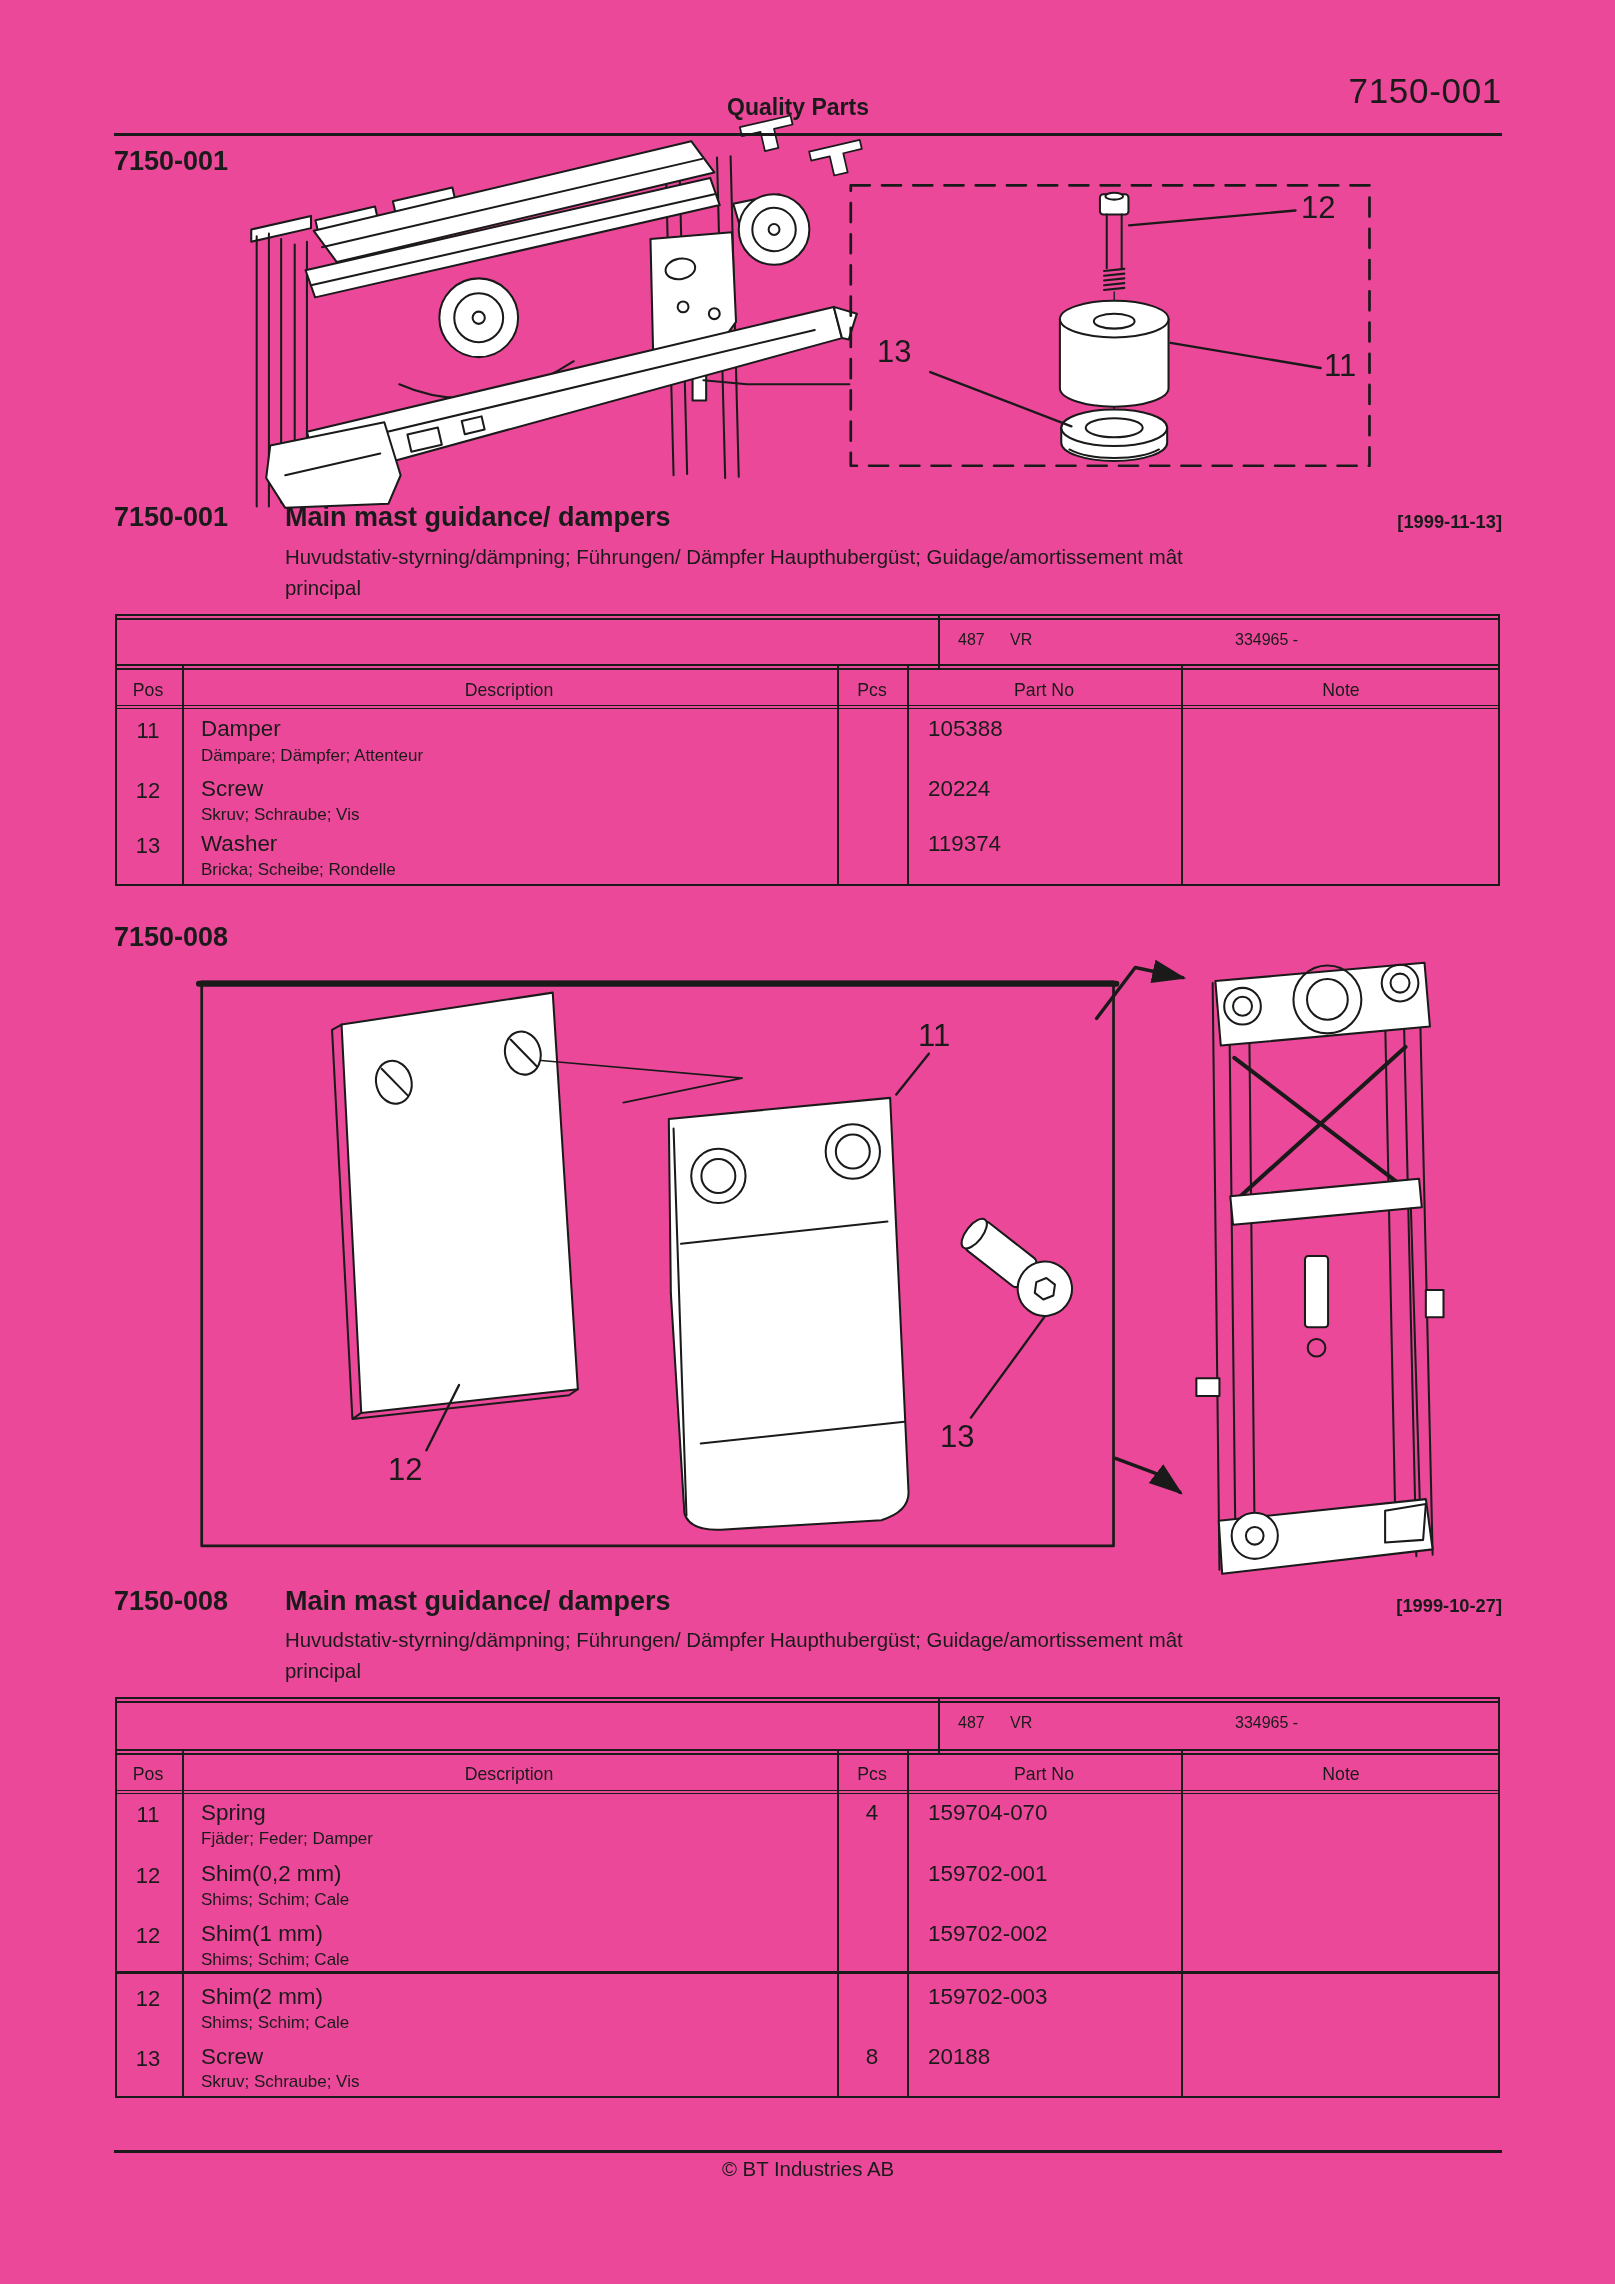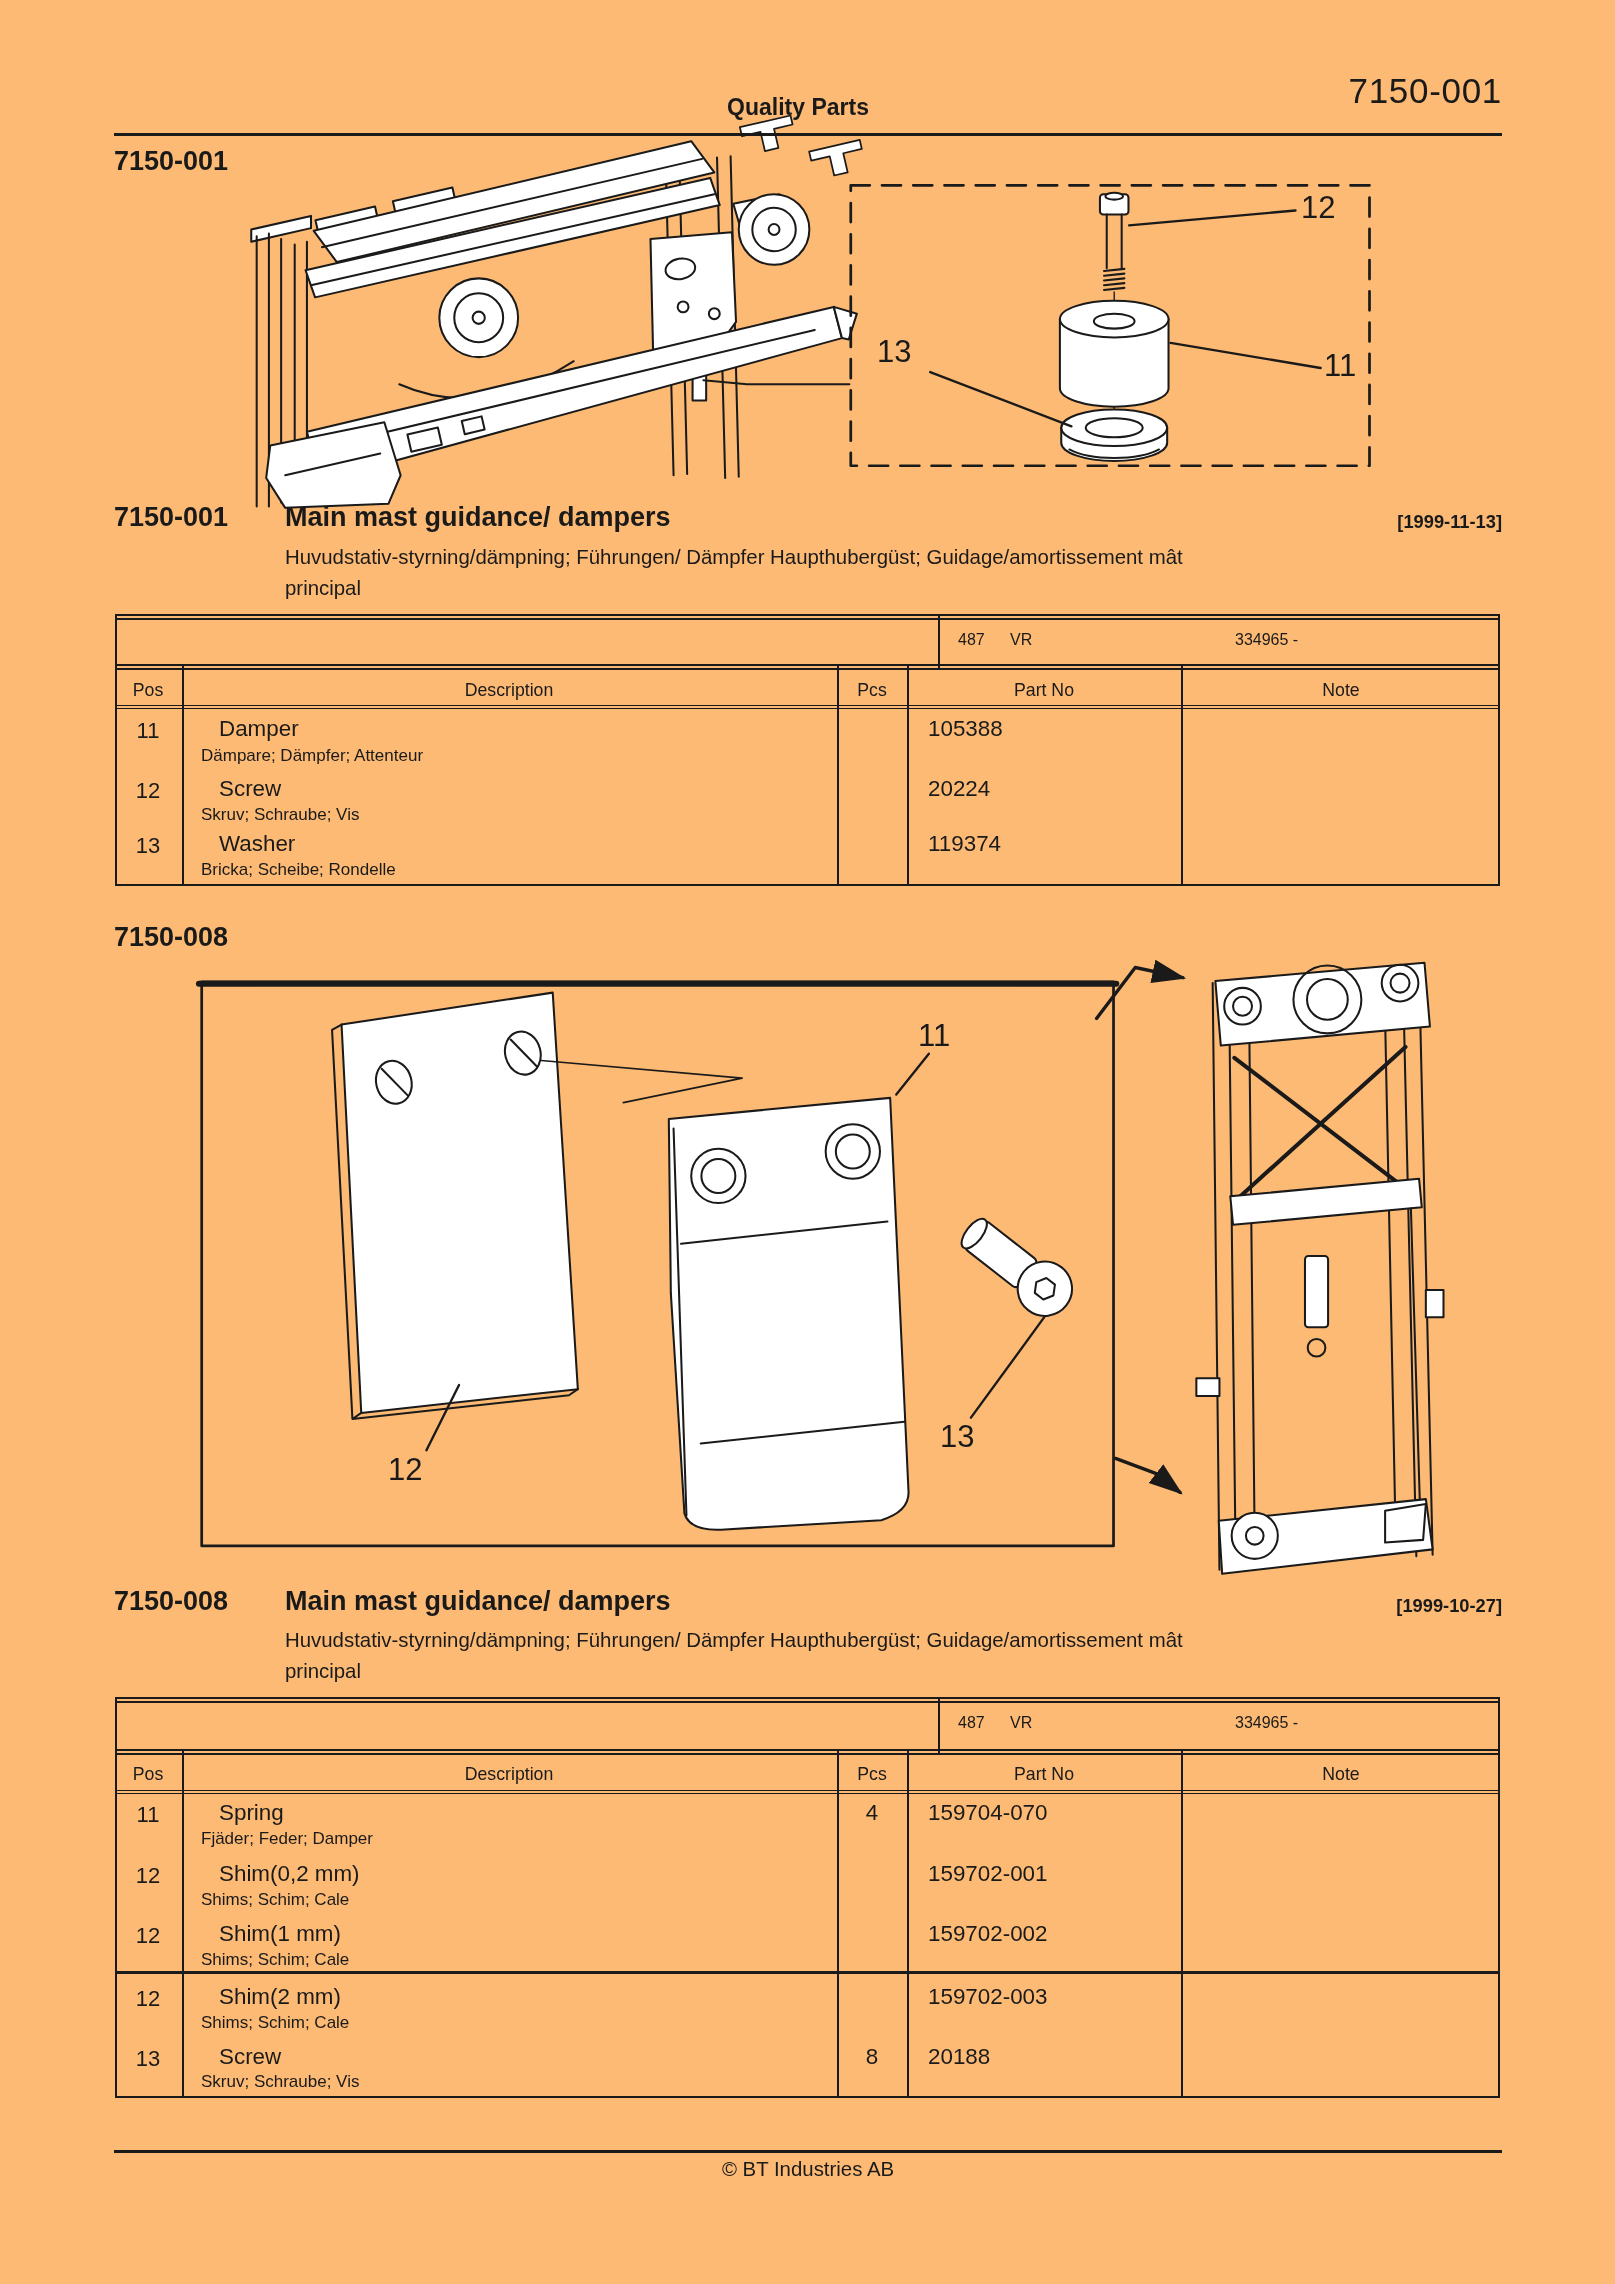--- a/index.html
+++ b/index.html
@@ -1,34 +1,34 @@
 <!DOCTYPE html>
 <html style="font-size:11px"><head>
 <meta charset="utf-8">
 <style>
   html,body{margin:0;padding:0;background:#e8e8e8;}
-  .page{position:relative;width:1616px;height:2284px;background:#fdba74;overflow:hidden;
+  .page{position:relative;width:1616px;height:2284px;background:#ec4899;overflow:hidden;
         font-family:"Liberation Sans",sans-serif;color:#1a1a1a;}
   svg.art{position:absolute;left:0;top:0;}
   .hline{position:absolute;background:#1a1a1a;}
   .vline{position:absolute;background:#1a1a1a;}
   .hdr-center{position:absolute;left:798px;top:94px;transform:translateX(-50%);
               font-size:23px;font-weight:bold;}
   .hdr-right{position:absolute;right:114px;top:71px;font-size:35px;font-weight:400;letter-spacing:0.7px;}
   .fig-label{position:absolute;left:114px;font-size:27px;font-weight:bold;}
   .sec-code{position:absolute;left:114px;font-size:27px;font-weight:bold;}
   .sec-title{position:absolute;left:285px;font-size:27px;font-weight:bold;}
   .sec-date{position:absolute;right:114px;font-size:18.3px;font-weight:bold;}
   .sec-sub{position:absolute;left:285px;font-size:20.4px;line-height:31px;font-weight:400;}
   .callout{position:absolute;font-size:31px;font-weight:400;}
   .tbl{position:absolute;left:115px;width:1385px;}
   .band-txt{position:absolute;font-size:16px;}
   .colhdr{position:absolute;font-size:17.7px;transform:translateX(-50%);}
   .pos-val{position:absolute;font-size:22px;transform:translateX(-50%);}
-  .desc-main{position:absolute;left:86px;font-size:22.4px;margin-left:18px;}
+  .desc-main{position:absolute;left:86px;font-size:22.4px;}
   .desc-sub{position:absolute;left:86px;font-size:17px;}
   .pcs-val{position:absolute;font-size:22.4px;transform:translateX(-50%);}
   .part-val{position:absolute;left:813px;font-size:22.4px;}
   .footer-txt{position:absolute;left:808px;top:2158px;transform:translateX(-50%);font-size:20.4px;}
 </style>
 </head>
 <body>
 
 <div class="page">
 

